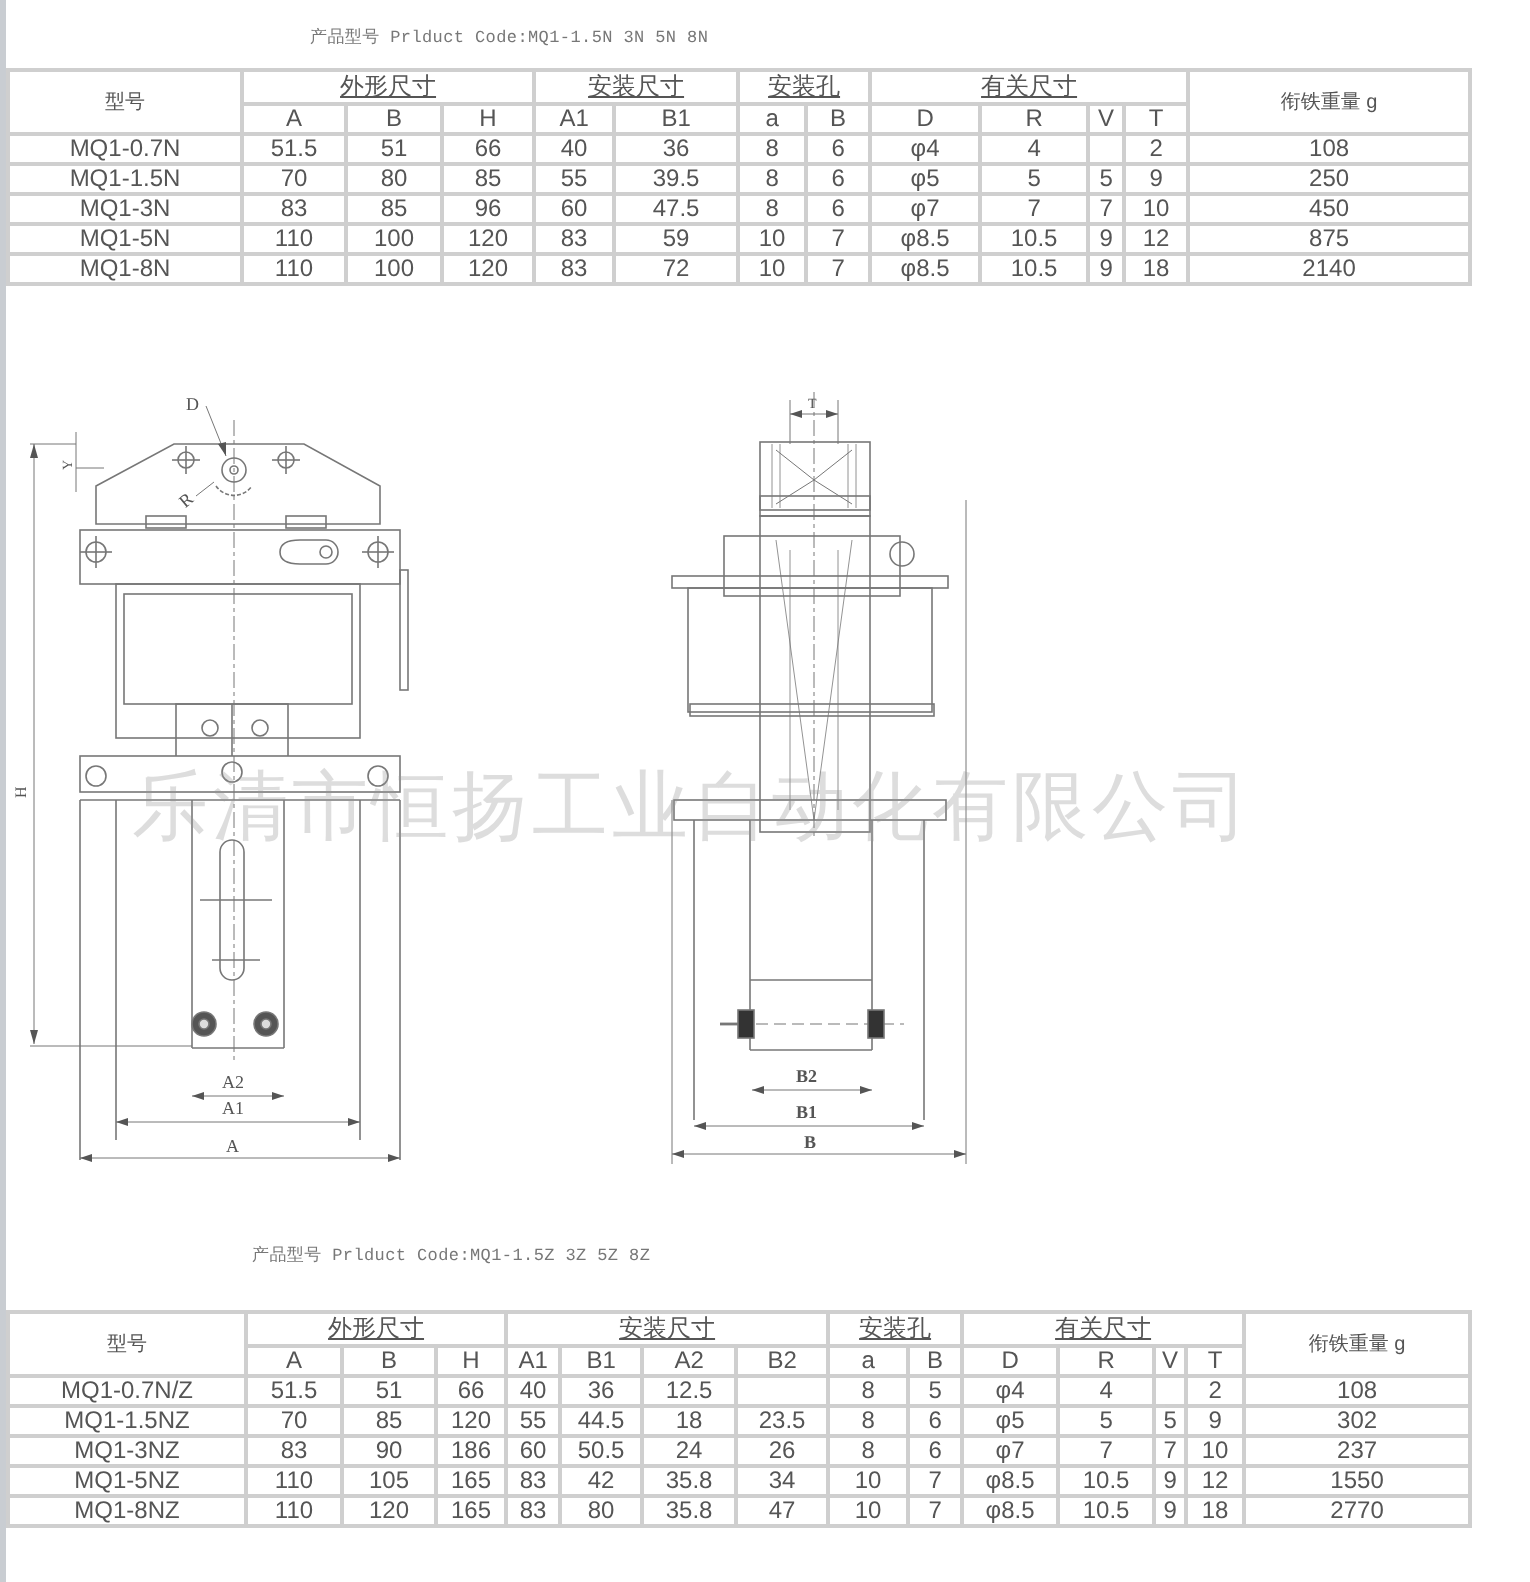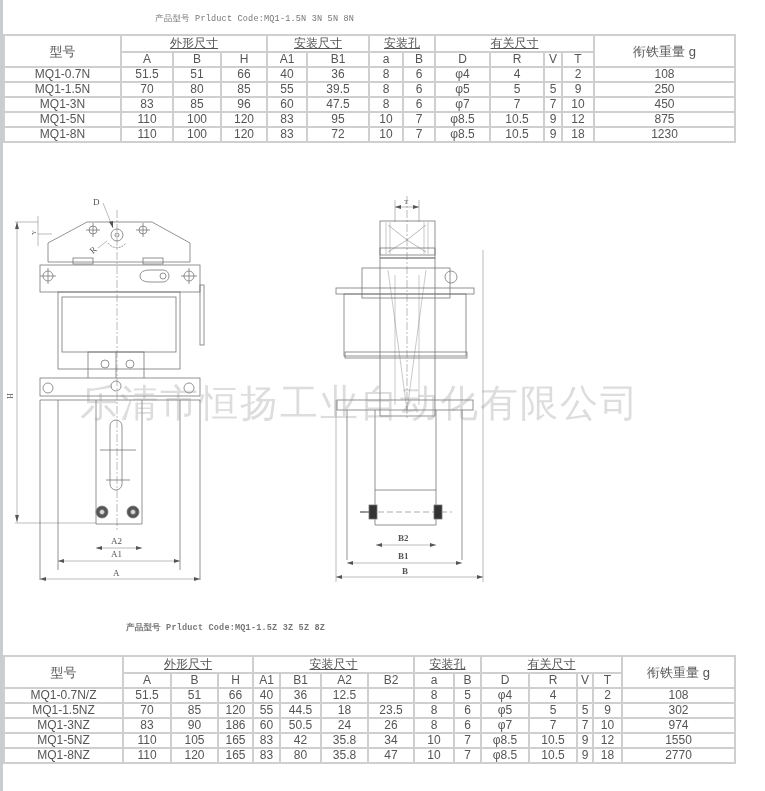--- a/index.html
+++ b/index.html
@@ -2,23 +2,23 @@
 <html><head>
 <meta charset="utf-8">
 <style>
   html,body{margin:0;padding:0;background:#fff;}
   body{width:765px;height:791px;position:relative;overflow:hidden;font-family:"Liberation Sans","DejaVu Sans",sans-serif;color:#555;}
   .leftbar{position:absolute;left:0;top:0;width:3px;height:791px;background:#c9cdd2;}
   .code-line{position:absolute;font-family:"Liberation Mono","DejaVu Sans Mono",monospace;font-size:8.5px;color:#777;letter-spacing:0.2px;white-space:nowrap;text-align:center;}
   table.spec{position:absolute;left:3px;border-collapse:collapse;table-layout:fixed;font-size:12px;color:#555;background:#fff;}
   table.spec td{border:2px solid #cfcfcf;text-align:center;padding:0;line-height:13px;height:13px;white-space:nowrap;overflow:hidden;}
   table.spec td.grp{height:15px;text-decoration:underline;}
-  table.spec td.big{font-size:13px;text-align:center;}
+  table.spec td.big{font-size:10px;text-align:center;}
   .drawing{position:absolute;left:0;top:160px;width:765px;height:440px;}
-  .watermark{position:absolute;left:80px;top:378px;font-family:"DejaVu Sans","Liberation Sans",sans-serif;font-size:38px;color:rgba(150,150,150,0.32);letter-spacing:2px;white-space:nowrap;pointer-events:none;}
+  .watermark{position:absolute;left:66px;top:378px;font-family:"DejaVu Sans","Liberation Sans",sans-serif;font-size:38px;color:rgba(150,150,150,0.32);letter-spacing:2px;white-space:nowrap;pointer-events:none;}
 </style>
 </head>
 <body>
 
 <div class="leftbar"></div>
 
 <div class="code-line" style="left:155px;top:13px;">产品型号 Prlduct Code:MQ1-1.5N 3N 5N 8N</div>
 
 <table class="spec" style="top:34px;width:731px;">
   <colgroup>
@@ -102,21 +102,21 @@
     <td>7</td>
     <td>10</td>
     <td>450</td>
   </tr>
   <tr>
     <td>MQ1-5N</td>
     <td>110</td>
     <td>100</td>
     <td>120</td>
     <td>83</td>
-    <td>95</td>
+    <td>59</td>
     <td>10</td>
     <td>7</td>
     <td>φ8.5</td>
     <td>10.5</td>
     <td>9</td>
     <td>12</td>
     <td>875</td>
   </tr>
   <tr>
     <td>MQ1-8N</td>
@@ -124,21 +124,21 @@
     <td>100</td>
     <td>120</td>
     <td>83</td>
     <td>72</td>
     <td>10</td>
     <td>7</td>
     <td>φ8.5</td>
     <td>10.5</td>
     <td>9</td>
     <td>18</td>
-    <td>1230</td>
+    <td>2140</td>
   </tr>
 </tbody>
   </table>
 
 <svg class="drawing" viewBox="0 160 765 440" xmlns="http://www.w3.org/2000/svg">
   <g fill="none" stroke="#777" stroke-width="0.8">
 
     <g>
 
       <polygon points="48,243 87,222 152,222 190,243 190,262 48,262" fill="#fff"></polygon>
@@ -284,21 +284,21 @@
     <text x="113" y="576">A</text>
     <text x="404" y="204" font-size="7">T</text>
     <text x="398" y="541" font-weight="bold">B2</text>
     <text x="398" y="559" font-weight="bold">B1</text>
     <text x="402" y="574" font-weight="bold">B</text>
   </g>
 </svg>
 
 <div class="watermark">乐清市恒扬工业自动化有限公司</div>
 
-<div class="code-line" style="left:126px;top:622px;font-weight:bold;">产品型号 Prlduct Code:MQ1-1.5Z 3Z 5Z 8Z</div>
+<div class="code-line" style="left:126px;top:622px;">产品型号 Prlduct Code:MQ1-1.5Z 3Z 5Z 8Z</div>
 
 <table class="spec" style="top:655px;width:731px;">
   <colgroup>
     <col style="width:119px">
       <col style="width:48px">
       <col style="width:47px">
       <col style="width:35px">
     <col style="width:27px">
       <col style="width:41px">
       <col style="width:47px">
@@ -377,21 +377,21 @@
     <td>60</td>
     <td>50.5</td>
     <td>24</td>
     <td>26</td>
     <td>8</td>
     <td>6</td>
     <td>φ7</td>
     <td>7</td>
     <td>7</td>
     <td>10</td>
-    <td>974</td>
+    <td>237</td>
   </tr>
   <tr>
     <td>MQ1-5NZ</td>
     <td>110</td>
     <td>105</td>
     <td>165</td>
     <td>83</td>
     <td>42</td>
     <td>35.8</td>
     <td>34</td>

